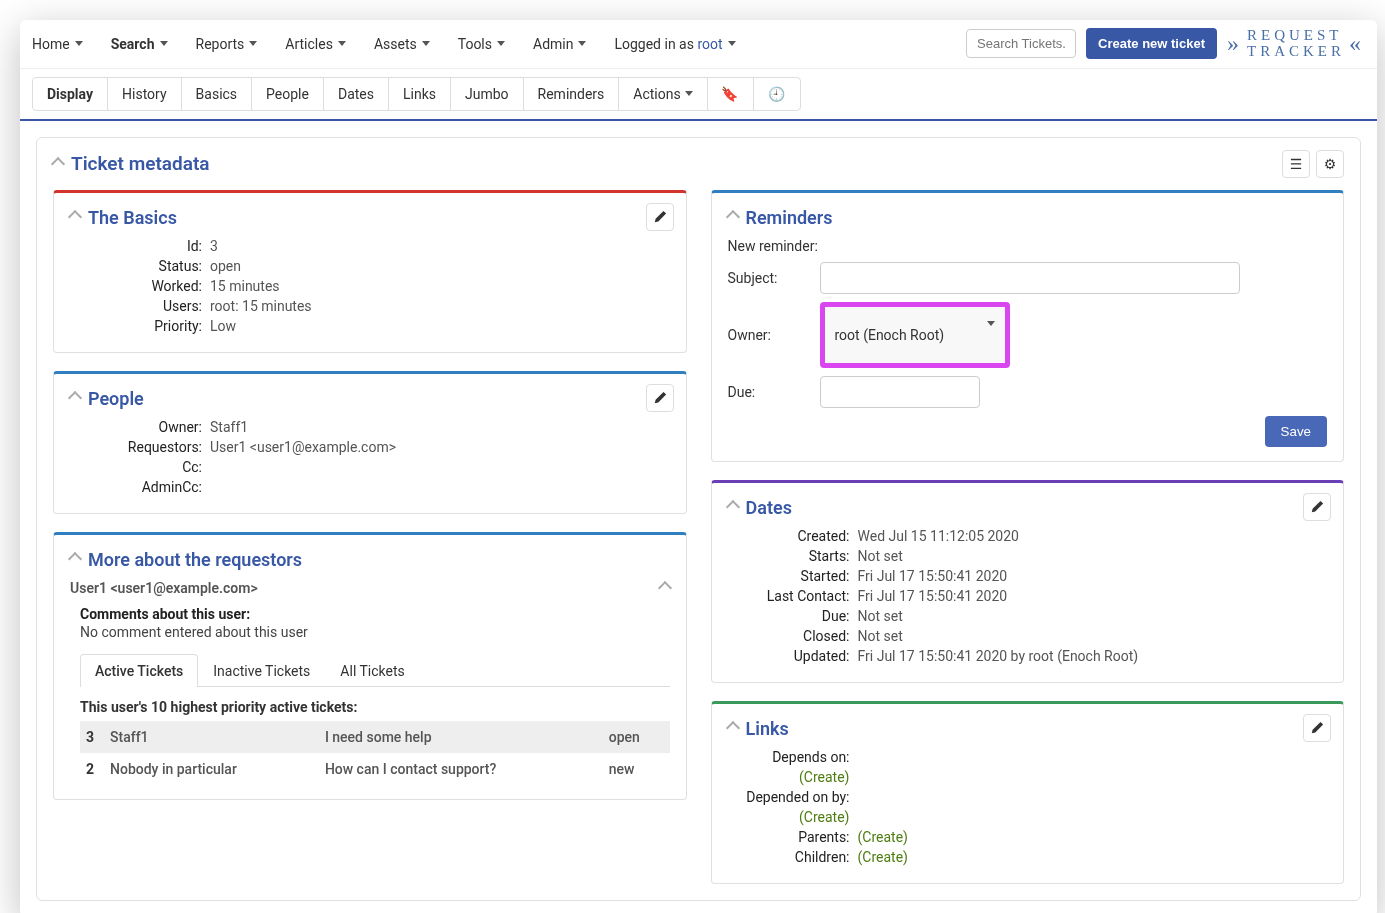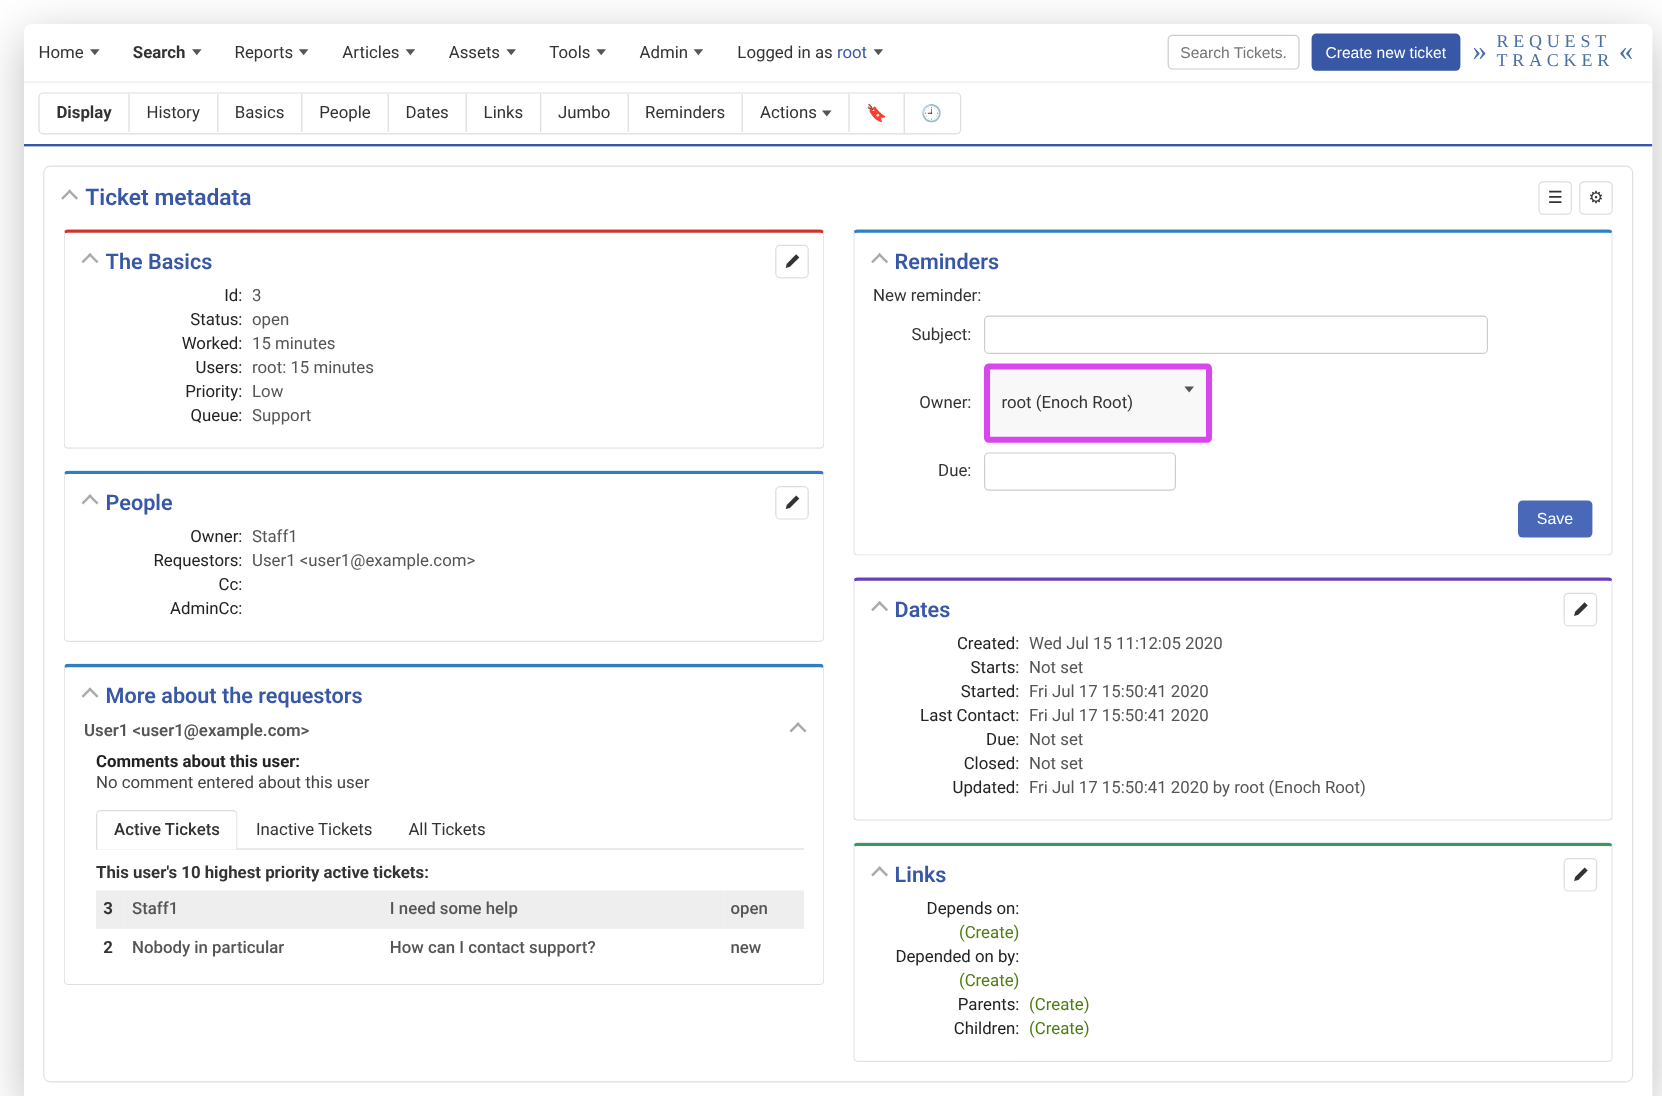--- a/index.html
+++ b/index.html
@@ -7,21 +7,21 @@
 .frame { width: 1357px; margin: 0 auto; box-shadow: 0 10px 40px rgba(0,0,0,.25); border-radius: 6px; overflow: hidden; background: #fff; }
 
 
 .topnav { display: flex; align-items: center; padding: 8px 12px; border-bottom: 1px solid #eee; }
 .navlist { display: flex; gap: 28px; flex: 1; align-items: center; }
 .navitem { display: flex; align-items: center; gap: 5px; cursor: pointer; }
 .navitem.bold { font-weight: 700; }
 .caret { width: 0; height: 0; border-left: 4px solid transparent; border-right: 4px solid transparent; border-top: 5px solid #555; }
 .navright { display: flex; align-items: center; gap: 10px; }
 .search { border: 1px solid #ccc; border-radius: 4px; padding: 6px 10px; width: 110px; font-size: 13px; }
-.btn-primary { background: #3858a6; color: #fff; border: none; border-radius: 4px; padding: 8px 12px; font-size: 13px; font-weight: 400; cursor: pointer; }
+.btn-primary { background: #3858a6; color: #fff; border: none; border-radius: 4px; padding: 8px 12px; font-size: 13px; font-weight: 700; cursor: pointer; }
 .logo { font-family: Georgia, serif; font-size: 15px; letter-spacing: 4px; color: #4a6fa5; line-height: 1.05; text-align: left; display: flex; align-items: center; gap: 4px; }
 .logo-text { display: flex; flex-direction: column; }
 .logo-chevron { font-size: 24px; color: #4a6fa5; font-weight: 200; }
 
 
 .titlebar { display: flex; align-items: center; padding: 8px 12px; border-bottom: 2px solid #3858a6; }
 .page-title { font-size: 20px; font-weight: 600; flex: 1; }
 .pagetabs { display: flex; align-items: center; border: 1px solid #ddd; border-radius: 4px; overflow: hidden; }
 .pagetab { padding: 8px 14px; border-right: 1px solid #ddd; cursor: pointer; font-size: 14px; display:flex; align-items:center; gap:4px;}
 .pagetab:last-child { border-right: none; }
@@ -46,21 +46,21 @@
 .chev { width: 10px; height: 10px; border-left: 2px solid #aaa; border-bottom: 2px solid #aaa; transform: rotate(135deg); display:inline-block; }
 .card-action { position:absolute; top:10px; right:12px; }
 .pencil { width:28px; height:28px; border:1px solid #ddd; border-radius:4px; display:flex; align-items:center; justify-content:center; cursor:pointer; }
 .pencil svg { width:14px; height:14px; }
 
 .kv { display: flex; margin: 4px 0; }
 .kv .k { width: 140px; text-align: right; padding-right: 8px; color: #222; }
 .kv .v { flex: 1; color: #555; }
 
 .form-row { display: flex; align-items: center; margin: 8px 0; }
-.form-row .lbl { width: 92px; text-align: right; padding-right: 10px; }
+.form-row .lbl { width: 92px; text-align: left; padding-right: 10px; }
 .input-text { border: 1px solid #ccc; border-radius: 4px; padding: 7px 10px; width: 420px; font-size:14px; }
 .input-dd { border: 5px solid #d946ef; background:#f8f8f8; border-radius: 4px; padding: 20px 10px; width: 190px; font-size: 14px; position:relative; cursor:pointer;}
 .input-dd::after { content:''; position:absolute; right:10px; top:14px; border-left:4px solid transparent; border-right:4px solid transparent; border-top:5px solid #555;}
 .input-sm { border:1px solid #ccc; border-radius:4px; padding:7px 10px; width:160px; font-size:14px;}
 .save-row { display:flex; justify-content:flex-end; margin-top:6px;}
 .btn-save { background:#4a68b8; color:#fff; border:none; border-radius:4px; padding:8px 16px; cursor:pointer; font-weight:500;}
 
 .subhead { color:#555; font-weight:600; display:flex; align-items:center; justify-content:space-between; margin-bottom:6px; cursor:pointer;}
 .comment-lbl { font-weight:700; color:#222; margin-top:10px;}
 .comment-txt { color:#444; margin-top:2px;}
@@ -203,24 +203,20 @@
                   <div class="k">Worked:</div>
                   <div class="v">15 minutes</div>
                 </div>
                 <div class="kv">
                   <div class="k">Users:</div>
                   <div class="v">root: 15 minutes</div>
                 </div>
                 <div class="kv">
                   <div class="k">Priority:</div>
                   <div class="v">Low</div>
-                </div>
-                <div class="kv">
-                  <div class="k">Queue:</div>
-                  <div class="v">Support</div>
                 </div>
               </div>
           </div>
 
           <div class="card blue">
             <div class="card-title">
                 <span class="chev"></span>
                 <span>People</span>
               </div>
             <div class="card-action">

